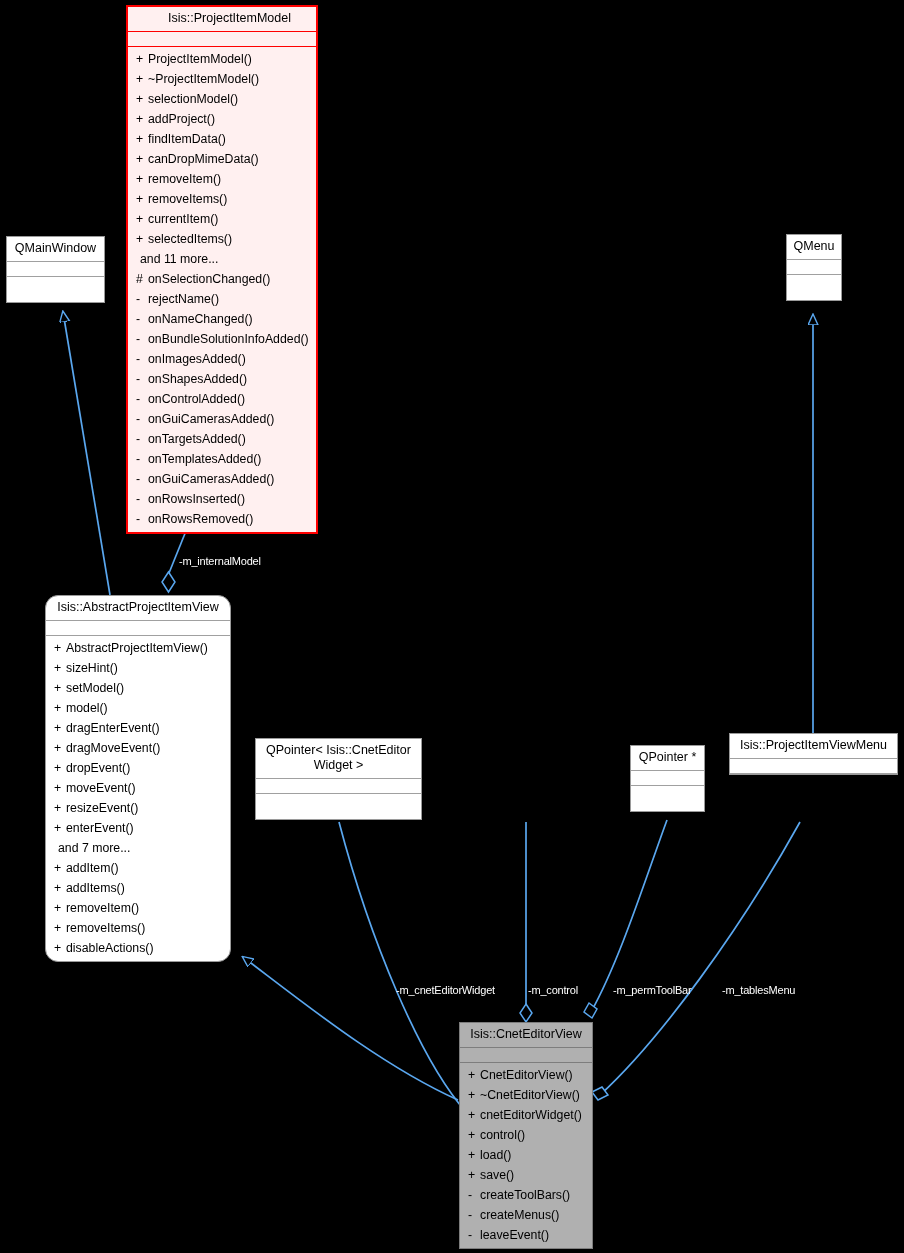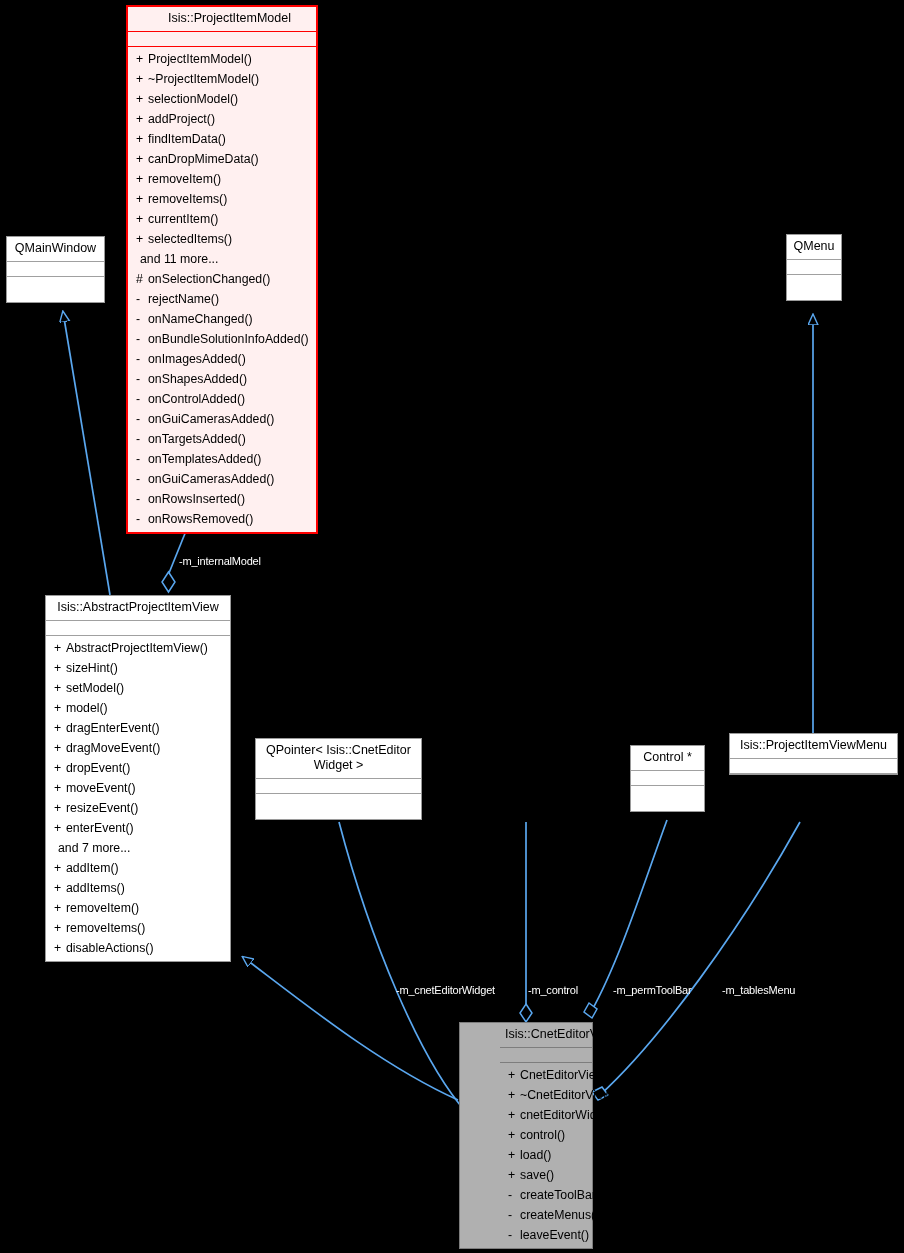--- a/index.html
+++ b/index.html
@@ -167,21 +167,21 @@
     <div class="attrs"></div>
     <div class="ops empty"></div>
   </div>
 
   <div class="node plain" style="left:786px; top:234px; width:56px;">
     <div class="title">QMenu</div>
     <div class="attrs"></div>
     <div class="ops empty"></div>
   </div>
 
-  <div class="node plain" style="left:45px; top:595px; width:186px;">
+  <div class="node plain" style="left:45px; top:595px; width:186px;border-radius:13px;">
     <div class="title">Isis::AbstractProjectItemView</div>
     <div class="attrs"></div>
     <div class="ops">
       <div class="member"><span class="vis">+</span><span>AbstractProjectItemView()</span></div>
       <div class="member"><span class="vis">+</span><span>sizeHint()</span></div>
       <div class="member"><span class="vis">+</span><span>setModel()</span></div>
       <div class="member"><span class="vis">+</span><span>model()</span></div>
       <div class="member"><span class="vis">+</span><span>dragEnterEvent()</span></div>
       <div class="member"><span class="vis">+</span><span>dragMoveEvent()</span></div>
       <div class="member"><span class="vis">+</span><span>dropEvent()</span></div>
@@ -199,31 +199,31 @@
 
   <div class="node plain" style="left:255px; top:738px; width:167px;">
     <div class="title">QPointer&lt; Isis::CnetEditor
 Widget &gt;</div>
     <div class="attrs"></div>
     <div class="ops empty"></div>
   </div>
 
 
   <div class="node plain" style="left:630px; top:745px; width:75px;">
-    <div class="title">Control *</div>
+    <div class="title">QPointer *</div>
     <div class="attrs"></div>
     <div class="ops empty"></div>
   </div>
 
   <div class="node plain" style="left:729px; top:733px; width:169px;">
     <div class="title">Isis::ProjectItemViewMenu</div>
     <div class="attrs"></div>
   </div>
 
-  <div class="node selected" style="left:459px; top:1022px; width:134px;padding-left:40px;">
+  <div class="node selected" style="left:459px; top:1022px; width:134px;">
     <div class="title">Isis::CnetEditorView</div>
     <div class="attrs"></div>
     <div class="ops">
       <div class="member"><span class="vis">+</span><span>CnetEditorView()</span></div>
       <div class="member"><span class="vis">+</span><span>~CnetEditorView()</span></div>
       <div class="member"><span class="vis">+</span><span>cnetEditorWidget()</span></div>
       <div class="member"><span class="vis">+</span><span>control()</span></div>
       <div class="member"><span class="vis">+</span><span>load()</span></div>
       <div class="member"><span class="vis">+</span><span>save()</span></div>
       <div class="member"><span class="vis">-</span><span>createToolBars()</span></div>

